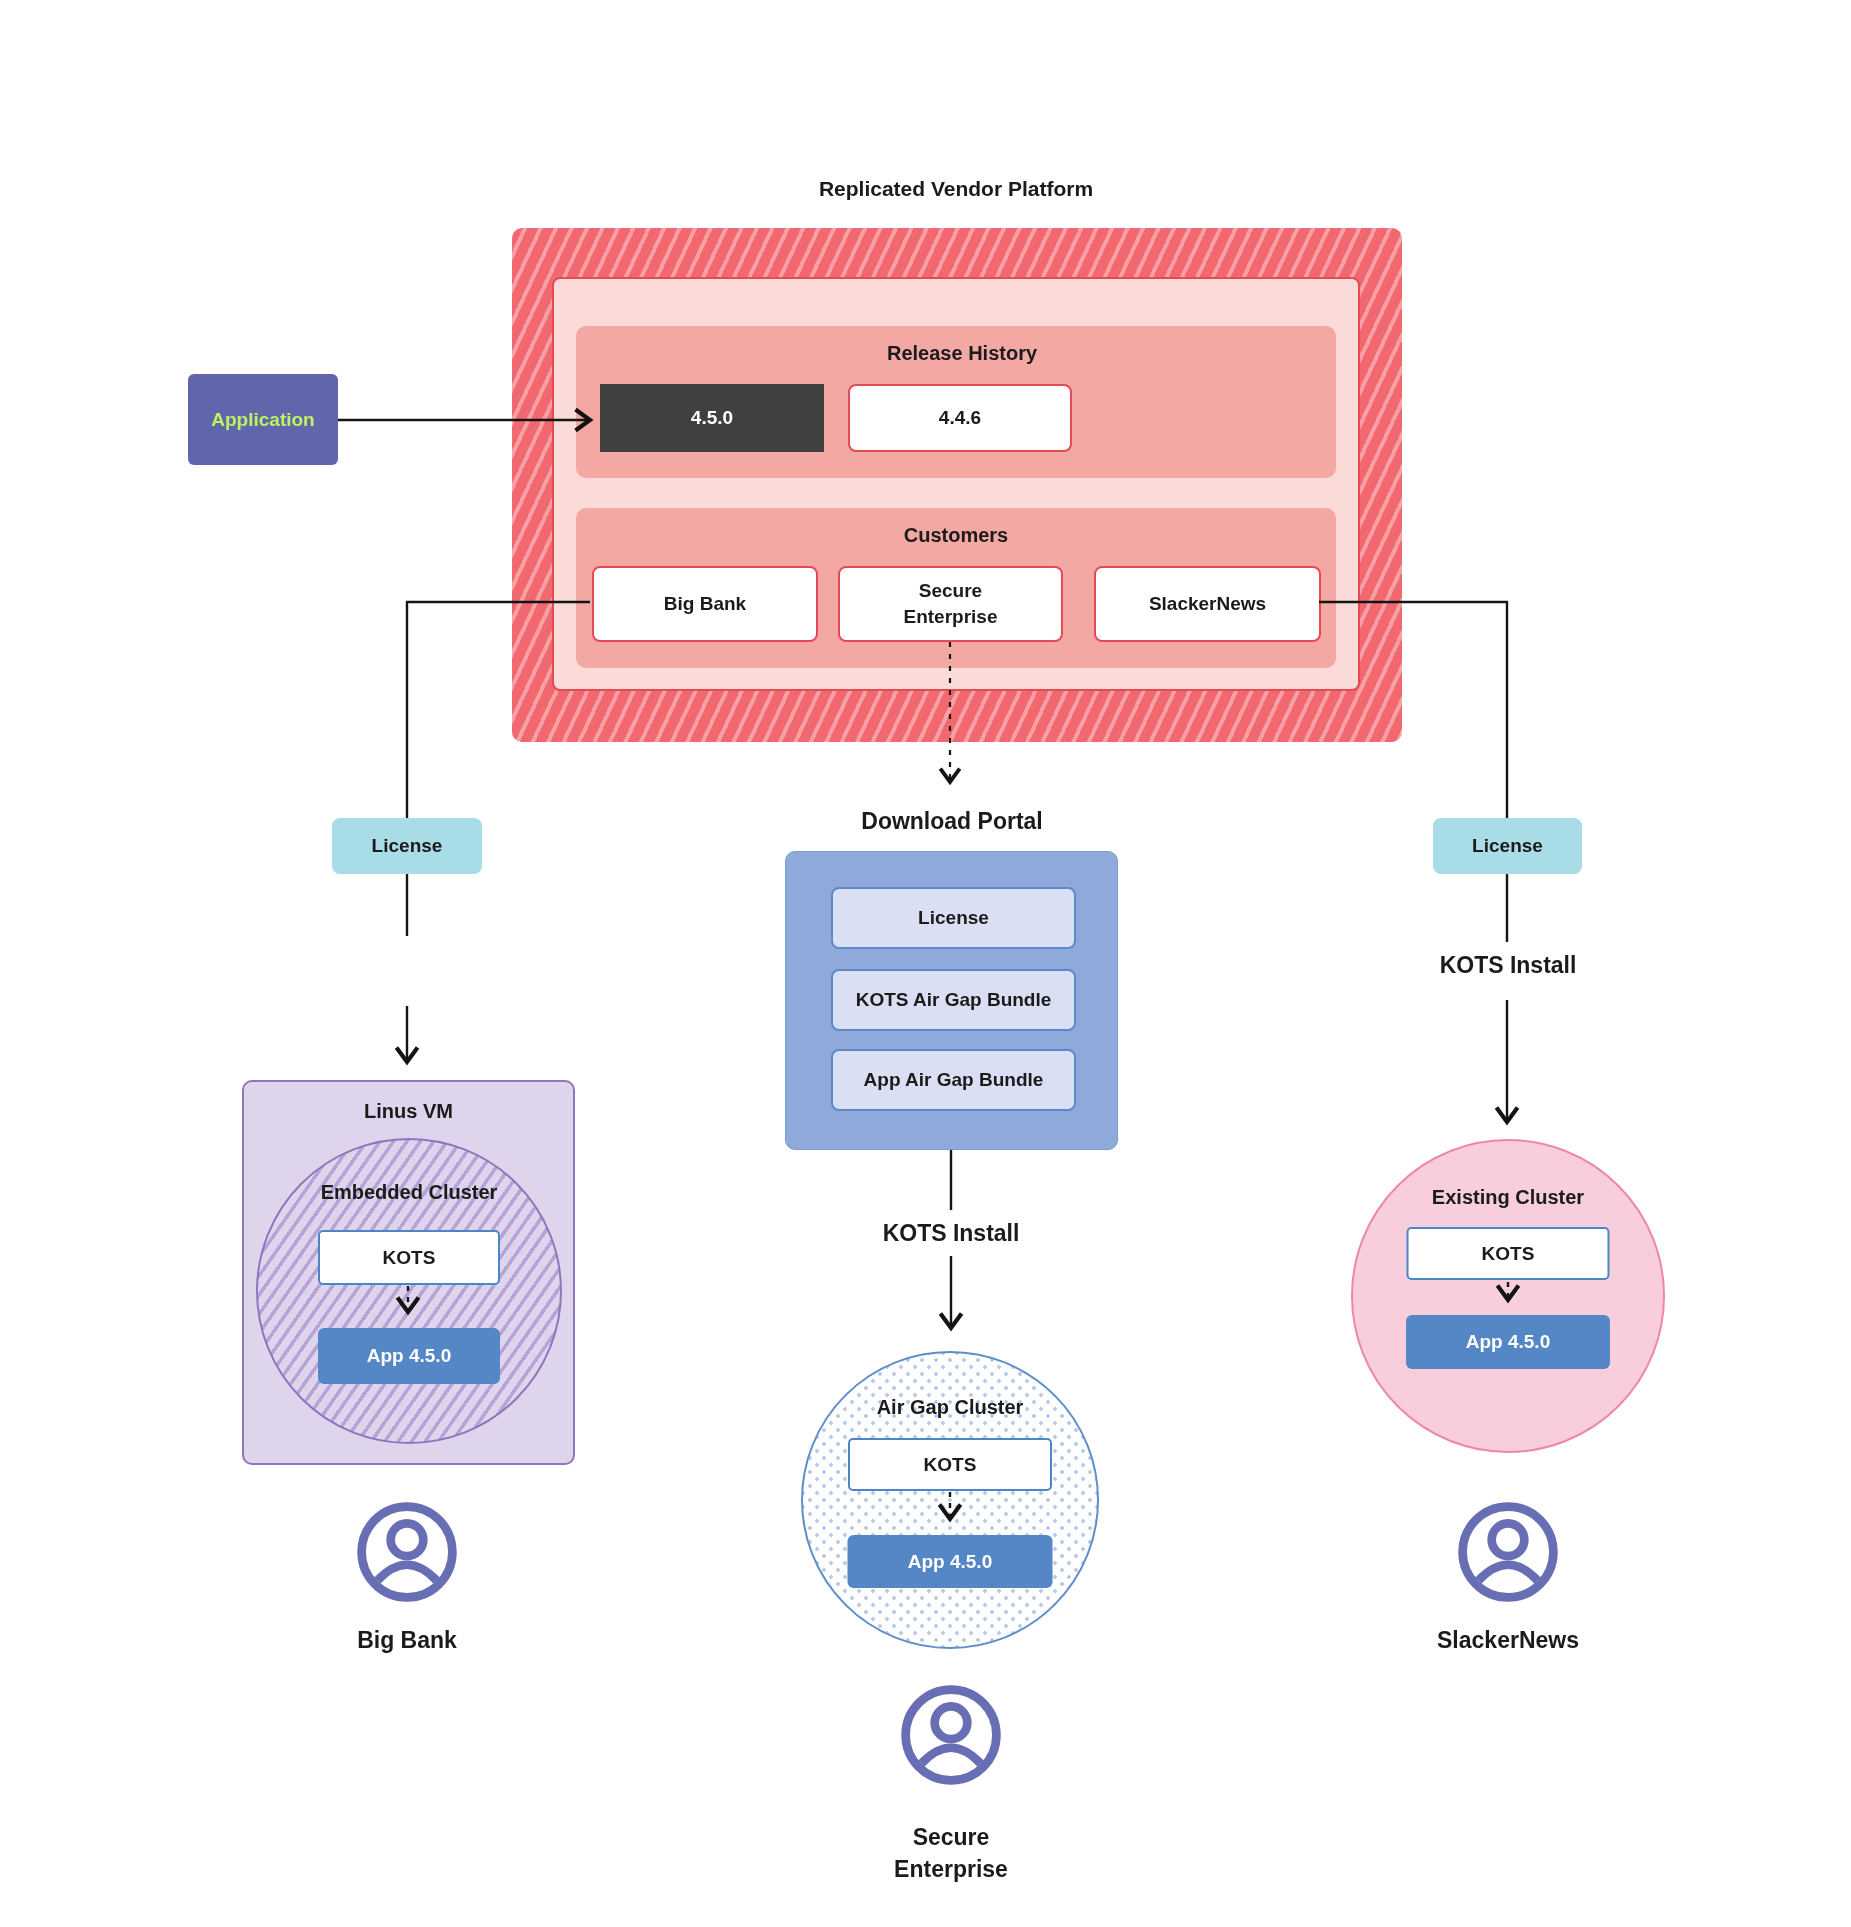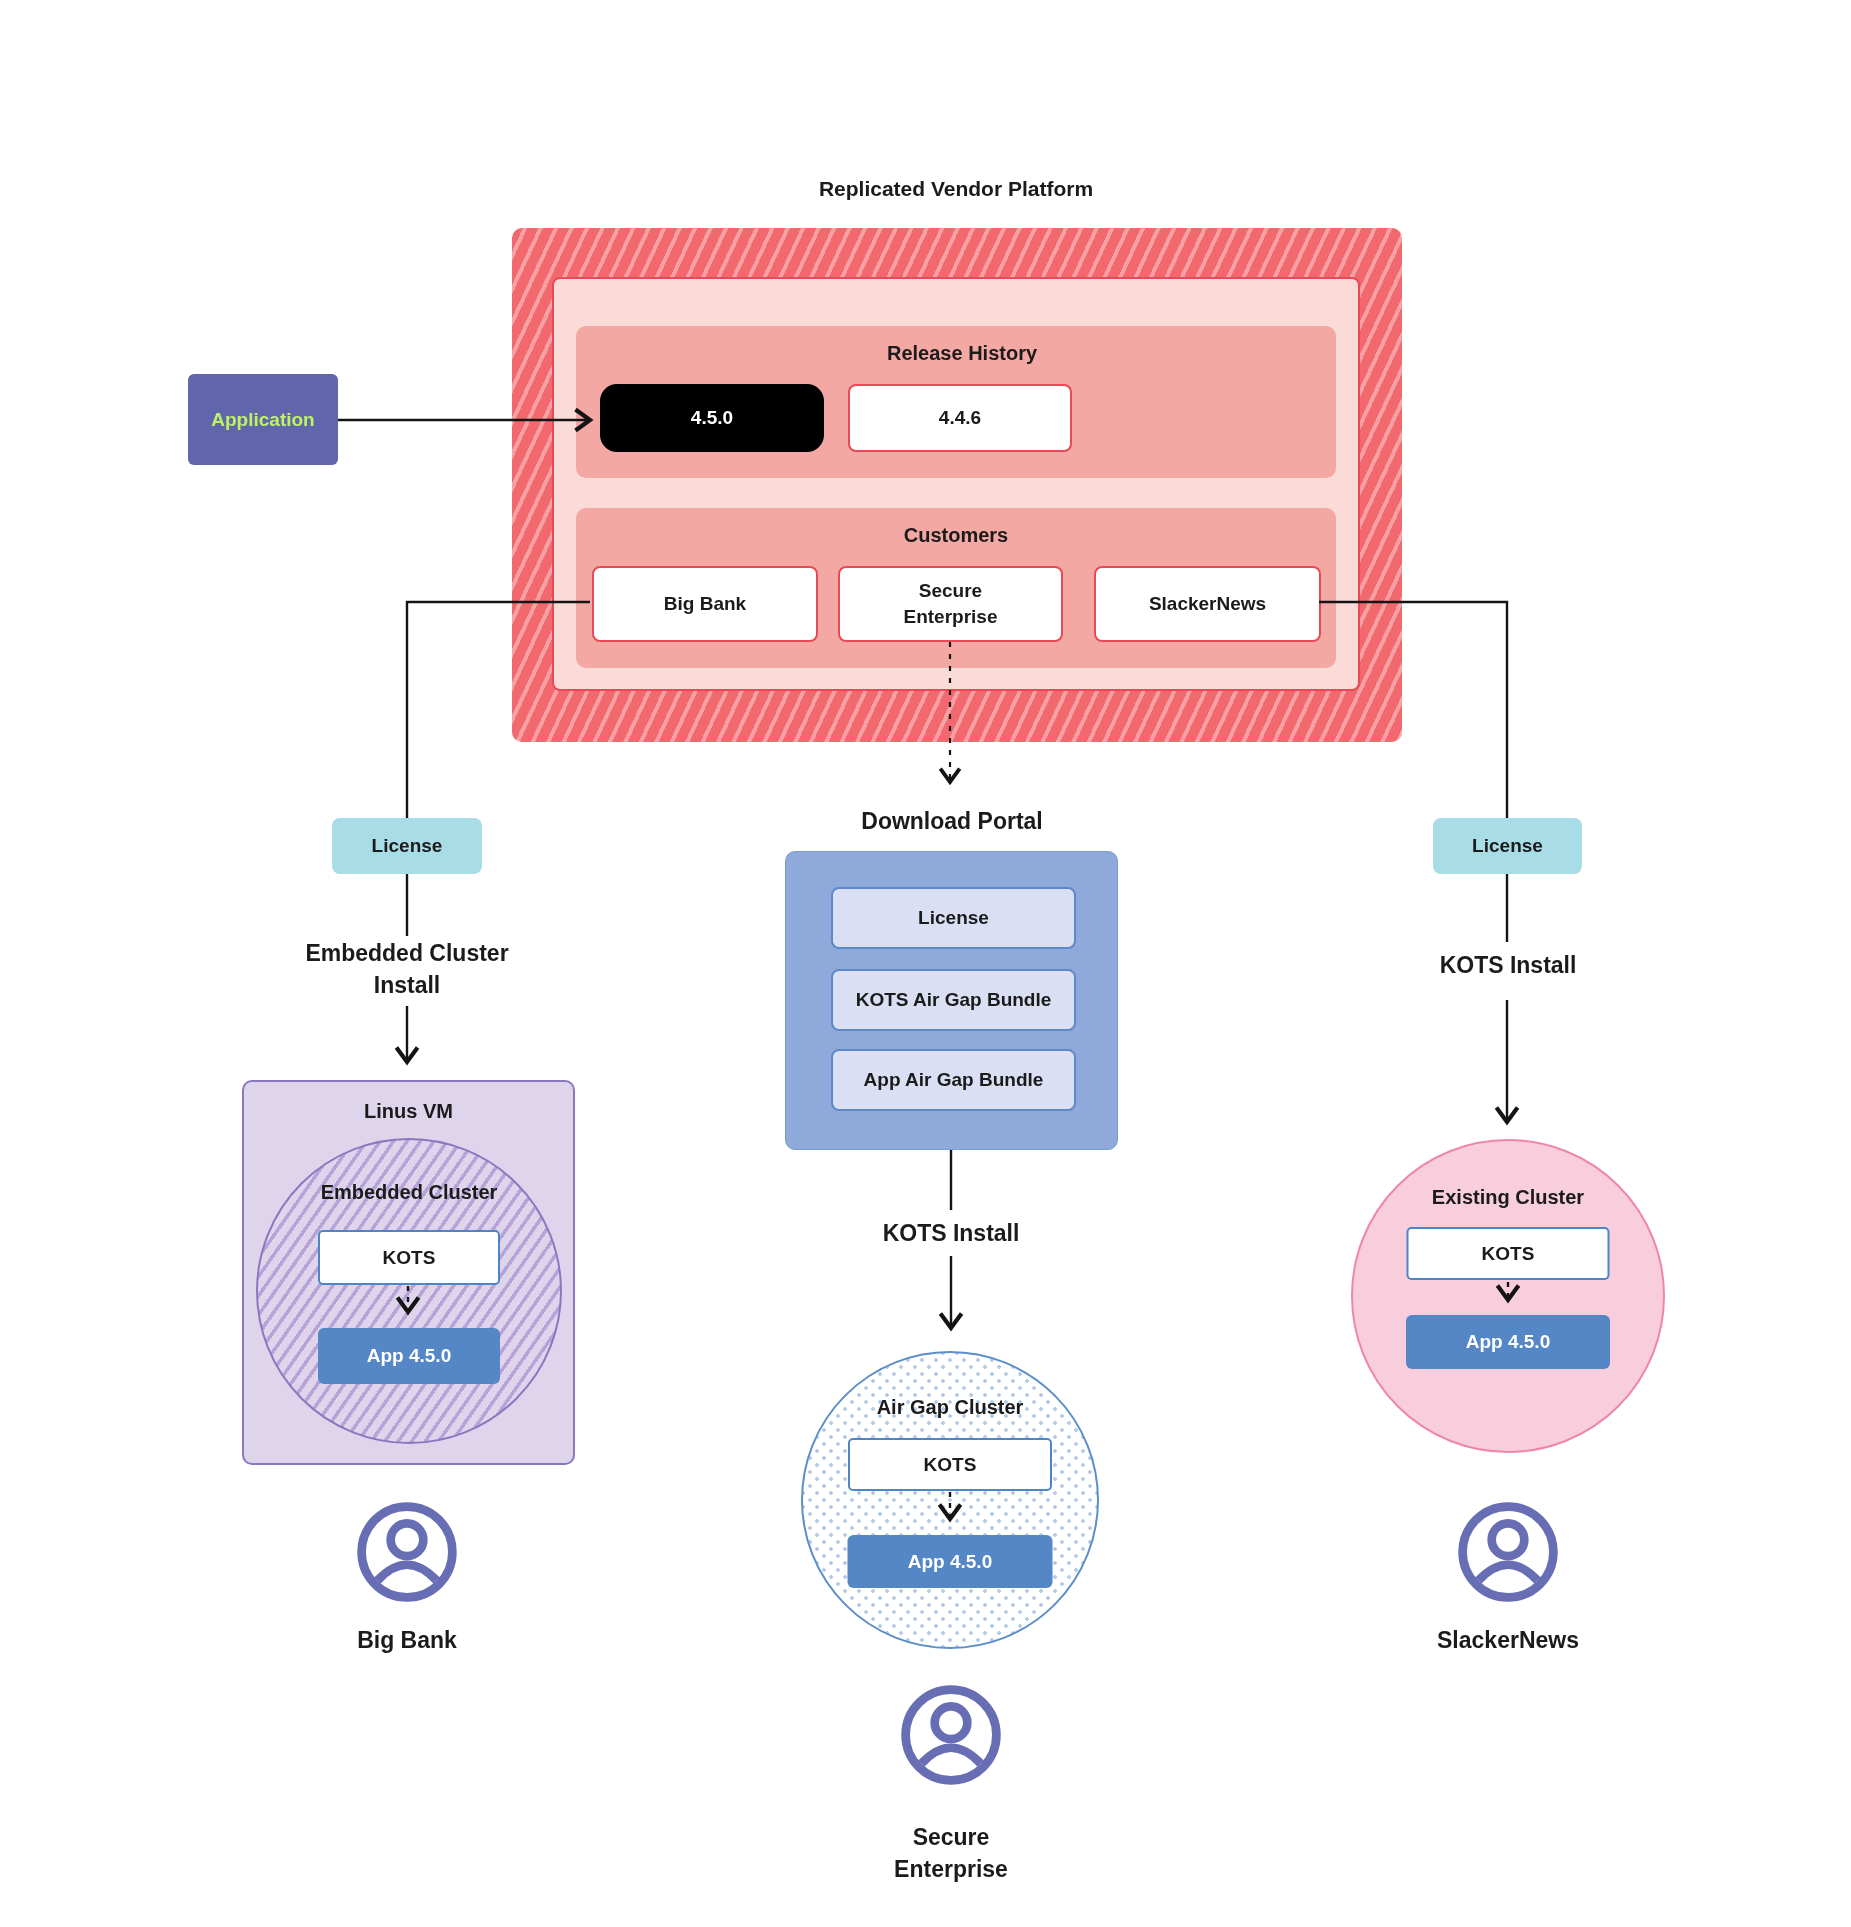--- a/index.html
+++ b/index.html
@@ -15,21 +15,21 @@
   .t-sec   { font-size: 20px; font-weight: 600; }
   .t-box   { font-size: 19px; font-weight: 600; line-height: 1.35; }
   .t-circ  { font-size: 20px; font-weight: 700; }
 
   .hatched {
     border-radius: 10px;
     background: repeating-linear-gradient(115deg, #f1686f 0px, #f1686f 10px, #f9a0a4 10px, #f9a0a4 14px);
   }
   .stable { background: #fbdbd7; border: 2.5px solid #e84a55; border-radius: 8px; }
   .salmon { background: #f4a8a3; border-radius: 10px; }
-  .rel-current { background: #000000; border-radius: 17px; color: #fff; }
+  .rel-current { background: #404040; border-radius: 0; color: #fff; }
   .white-red { background: #fff; border: 2px solid #e84a55; border-radius: 8px; }
   .app-box { background: #6165ab; border-radius: 6px; color: #bef264; }
   .license { background: #a8dce6; border-radius: 8px; }
   .portal { background: #8ea9da; border-radius: 10px; border: 1px solid #7b9cd3; }
   .portal-item { background: #dbdff3; border: 2px solid #5b89cb; border-radius: 8px; }
   .vm { background: #ded5ed; border: 2px solid #8b77be; border-radius: 10px; padding-left: 8px; }
   .ec-circle {
     border: 2px solid #8b77be; border-radius: 50%;
     background: repeating-linear-gradient(125deg, #b7a3d8 0px, #b7a3d8 3.5px, #ded5ed 3.5px, #ded5ed 11px);
   }
@@ -72,21 +72,20 @@
           </div>
         <div class="abs ctr t-box white-red" style="left:518px; top:58px; width:227px; height:76px;">SlackerNews</div>
       </div>
     </div>
   </div>
 
   <div class="abs ctr t-box app-box" style="left:188px; top:374px; width:150px; height:91px;">Application</div>
 
   <div class="abs ctr t-box license" style="left:332px; top:818px; width:150px; height:56px;">License</div>
 
-  <div class="abs ctr t-flow" style="left:277px; top:936px; width:260px; height:66px;">Embedded Cluster Install</div>
 
   <div class="abs vm" style="left:242px; top:1080px; width:333px; height:385px;">
     <div class="abs ctr t-sec" style="left:0; right:0; top:16px; height:26px;">Linus VM</div>
     <div class="abs ec-circle" style="left:12px; top:56px; width:306px; height:306px;">
       <div class="abs ctr t-circ" style="left:0; right:0; top:40px; height:24px;">Embedded Cluster</div>
       <div class="circ-inner ctr t-box kots-box" style="top:90px; width:182px; height:55px;">KOTS</div>
       <div class="circ-inner ctr t-box appv-box" style="top:188px; width:182px; height:56px;">App 4.5.0</div>
     </div>
   </div>
 

